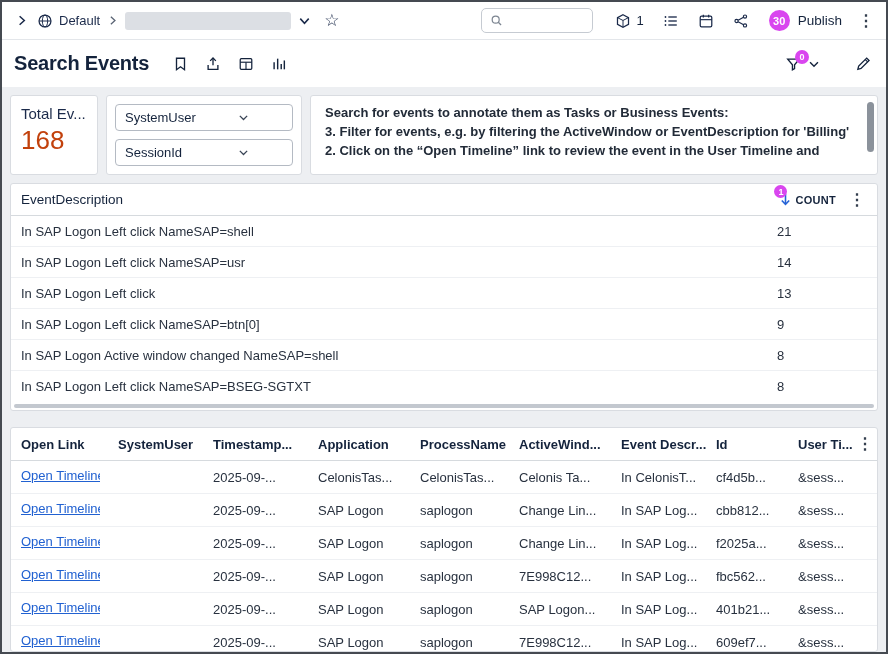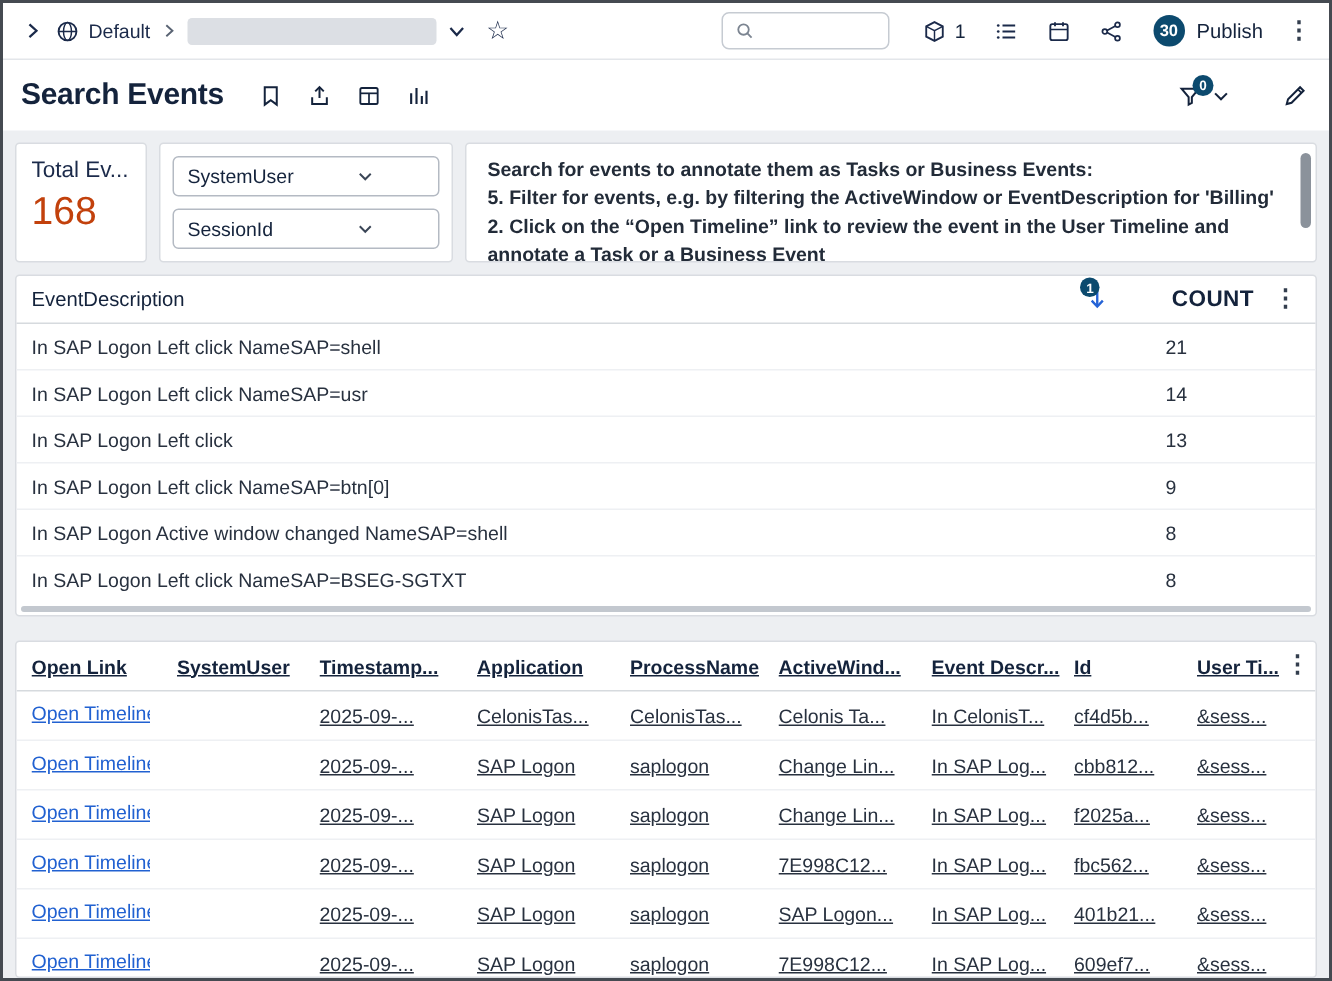--- a/index.html
+++ b/index.html
@@ -10,21 +10,21 @@
   
   .topbar { height:38px; min-height:38px; background:#fff; border-bottom:1px solid #e3e6ea; display:flex; align-items:center; padding:0 12px; }
   .icon-btn { display:inline-flex; align-items:center; justify-content:center; background:none; border:none; cursor:pointer; padding:0; }
   .crumb-label { font-size:13px; color:#1b2a4a; margin:0 6px; cursor:pointer; }
   .redacted { width:166px; height:18px; background:#dcdfe4; border-radius:3px; margin:0 6px 0 6px; cursor:pointer; }
   .star { font-size:17px; color:#1b2a4a; margin-left:12px; line-height:1; }
   .search-box { margin-left:auto; display:flex; align-items:center; gap:6px; width:112px; height:25px; border:1px solid #c6cbd2; border-radius:5px; padding:0 8px; background:#fff; }
   .search-box input { border:none; outline:none; width:70px; font-size:12px; font-family:inherit; color:#1b2a4a; background:transparent; }
   .tb-icons { display:flex; align-items:center; margin-left:22px; gap:19px; }
   .with-count { display:flex; align-items:center; gap:5px; font-size:13px; color:#14233c; cursor:pointer; }
-  .badge { background:#0c4a6e; color:#fff; border-radius:50%; display:inline-flex; align-items:center; justify-content:center; font-weight:bold; }
+  .badge { background:#d946ef; color:#fff; border-radius:50%; display:inline-flex; align-items:center; justify-content:center; font-weight:bold; }
   .badge-30 { width:21px; height:21px; font-size:11px; }
   .publish-group { display:flex; align-items:center; gap:8px; margin-left:20px; cursor:pointer; }
   .publish-label { font-size:13.5px; color:#14233c; }
   .kebab { font-size:16px; color:#333e4e; line-height:1; font-weight:bold; }
   .topbar .kebab { margin-left:16px; }
 
   
   .toolbar { height:47px; min-height:47px; background:#fff; display:flex; align-items:center; padding:0 12px; }
   .page-title { font-size:20px; font-weight:bold; color:#14233c; letter-spacing:-0.2px; }
   .title-icons { display:flex; align-items:center; gap:17px; margin-left:24px; }
@@ -47,32 +47,32 @@
   .info-card p { white-space:nowrap; overflow:hidden; }
   .vscroll { position:absolute; right:3px; top:6px; width:7px; height:50px; background:#8b929b; border-radius:4px; }
 
   
   .table1 { margin-top:8px; }
   .t1-head { display:flex; align-items:center; height:32px; padding:0 12px 0 10px; border-bottom:1px solid #d6dade; }
   .t1-title { font-weight:normal; font-size:13.5px; color:#14233c; }
   .t1-right { margin-left:auto; display:flex; align-items:center; }
   .sort-wrap { position:relative; display:inline-flex; margin-right:3px; }
   .badge-sort { width:13px; height:13px; font-size:9px; position:absolute; top:-7px; left:-5px; }
-  .count-label { font-weight:bold; font-size:15px; color:#14233c; letter-spacing:0.3px;margin-left:40px; }
+  .count-label { font-weight:bold; font-size:11px; color:#14233c; letter-spacing:0.3px; }
   .t1-right .kebab { margin-left:13px; }
   .t1-row { display:flex; align-items:center; height:31px; padding:0 40px 0 10px; border-bottom:1px solid #eef0f3; font-size:13px; color:#28313f; }
   .t1-row.no-border { border-bottom:none; }
   .t1-desc { flex:1; overflow:hidden; white-space:nowrap; }
   .t1-count { width:60px; text-align:left; }
   .hscroll { height:8px; position:relative; }
   .hscroll-thumb { position:absolute; left:3px; right:3px; top:2px; height:4px; background:#c3c8cf; border-radius:2px; }
 
   
   .table2 { margin-top:16px; flex:1; overflow:hidden; }
-  .dt-grid { display:grid; grid-template-columns:97px 95px 105px 102px 99px 102px 95px 82px 1fr 24px; align-items:center; padding-left:10px;text-decoration:underline; }
+  .dt-grid { display:grid; grid-template-columns:97px 95px 105px 102px 99px 102px 95px 82px 1fr 24px; align-items:center; padding-left:10px; }
   .dt-head { height:33px; border-bottom:1px solid #d6dade; font-weight:bold; font-size:13px; color:#14233c; }
   .dt-row { height:33px; border-bottom:1px solid #eef0f3; font-size:13px; color:#28313f; }
   .dt-grid > div { overflow:hidden; white-space:nowrap; padding-right:8px; }
   .dt-grid .kebab-cell { padding-right:0; text-align:center; overflow:visible; }
   .open-link { display:inline-block; max-width:79px; overflow:hidden; white-space:nowrap; color:#2161d1; text-decoration:underline; cursor:pointer; }
   .cell-redacted { width:64px; height:16px; background:#d7dbe0; border-radius:2px; }
   svg { display:block; }
 </style>
 </head>
 <body>
@@ -234,23 +234,22 @@
           <span>SessionId</span>
           <span class="icon-btn">
             <svg width="13" height="13" viewBox="0 0 16 16">
                 <polyline points="3.5 6 8 10.5 12.5 6" fill="none" stroke="#3a4556" stroke-width="1.6"></polyline>
               </svg>
           </span>
         </div>
       </div>
       <div class="card info-card">
         <p>Search for events to annotate them as Tasks or Business Events:</p>
-        <p>5. Filter for events, e.g. by filtering the ActiveWindow or EventDescription for 'Billing'</p>
+        <p>3. Filter for events, e.g. by filtering the ActiveWindow or EventDescription for 'Billing'</p>
         <p>2. Click on the “Open Timeline” link to review the event in the User Timeline and</p>
-        <p>annotate a Task or a Business Event</p>
         <span class="vscroll"></span>
       </div>
     </div>
 
     <div class="card table1">
       <div class="t1-head">
         <span class="t1-title">EventDescription</span>
         <div class="t1-right">
           <span class="sort-wrap">
             <span class="badge badge-sort">1</span>

